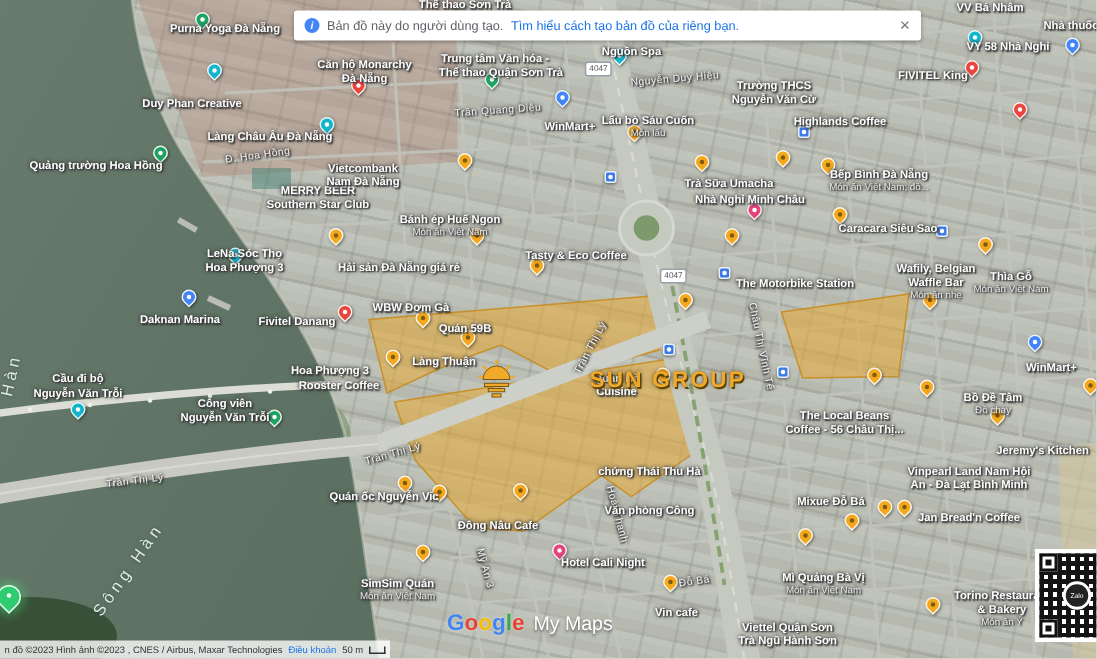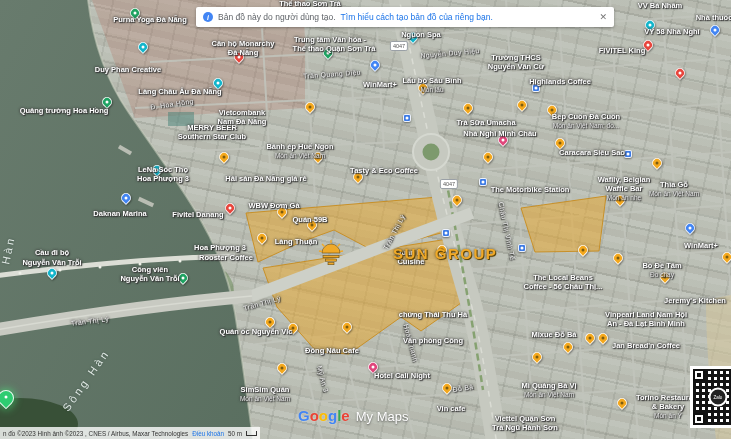--- a/index.html
+++ b/index.html
@@ -240,29 +240,29 @@
       <div class="lbl " style="left: 242px; top: 112px;">Vietcombank</div>
       <div class="lbl " style="left: 242px; top: 121px;">Nam Đà Nẵng</div>
       <div class="lbl " style="left: 421px; top: 34px;">Nguồn Spa</div>
       <div class="lbl s" style="left: 450px; top: 53px; transform: translate(-50%, -50%) rotate(-5deg);">Nguyễn Duy Hiệu</div>
       <div class="lbl " style="left: 516px; top: 57px;">Trường THCS</div>
       <div class="lbl " style="left: 516px; top: 66px;">Nguyễn Văn Cừ</div>
       <div class="lbl " style="left: 672px; top: 31px;">VY 58 Nhà Nghỉ</div>
       <div class="lbl " style="left: 714px; top: 17px;">Nhà thuốc</div>
       <div class="lbl " style="left: 660px; top: 5px;">VV Bá Nhâm</div>
       <div class="lbl " style="left: 622px; top: 50px;">FIVITEL King</div>
-      <div class="lbl " style="left: 432px; top: 80px;">Lẩu bò Sáu Bình</div>
+      <div class="lbl " style="left: 432px; top: 80px;">Lẩu bò Sáu Cuốn</div>
       <div class="lbl sm" style="left: 432px; top: 89px;">Món lẩu</div>
       <div class="lbl " style="left: 486px; top: 94px; margin-top: 28px;">Trà Sữa Umacha</div>
       <div class="lbl " style="left: 560px; top: 81px;">Highlands Coffee</div>
       <div class="lbl s" style="left: 332px; top: 74px; transform: translate(-50%, -50%) rotate(-4deg);">Trần Quang Diệu</div>
       <div class="lbl " style="left: 380px; top: 84px;">WinMart+</div>
       <div class="lbl " style="left: 330px; top: 39px;">Trung tâm Văn hóa -</div>
       <div class="lbl " style="left: 334px; top: 48px;">Thể thao Quận Sơn Trà</div>
-      <div class="lbl " style="left: 586px; top: 116px;">Bếp Cuốn Đà Cuốn</div>
+      <div class="lbl " style="left: 586px; top: 116px;">Bếp Bình Đà Nẵng</div>
       <div class="lbl sm" style="left: 586px; top: 125px;">Món ăn Việt Nam; đồ...</div>
       <div class="lbl " style="left: 500px; top: 133px;">Nhà Nghỉ Minh Châu</div>
       <div class="lbl " style="left: 592px; top: 152px;">Caracara Siêu Sao</div>
       <div class="lbl " style="left: 300px; top: 146px;">Bánh ép Huế Ngon</div>
       <div class="lbl sm" style="left: 300px; top: 155px;">Món ăn Việt Nam</div>
       <div class="lbl " style="left: 266px; top: 178px;">Hải sản Đà Nẵng giá rẻ</div>
       <div class="lbl " style="left: 384px; top: 170px;">Tasty &amp; Eco Coffee</div>
       <div class="lbl " style="left: 530px; top: 189px;">The Motorbike Station</div>
       <div class="lbl " style="left: 624px; top: 179px;">Wafily, Belgian</div>
       <div class="lbl " style="left: 624px; top: 188px;">Waffle Bar</div>

